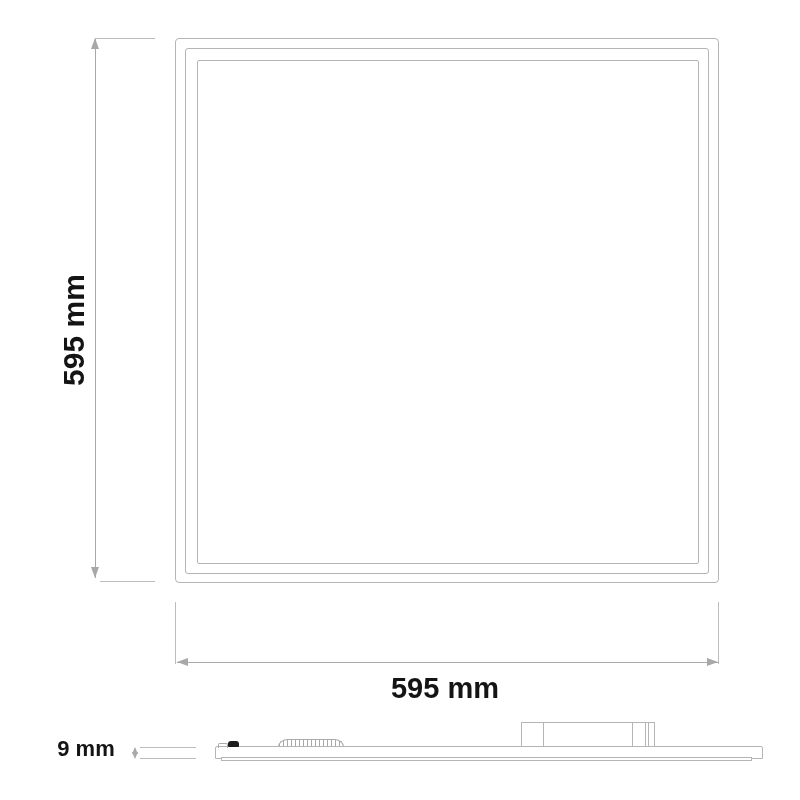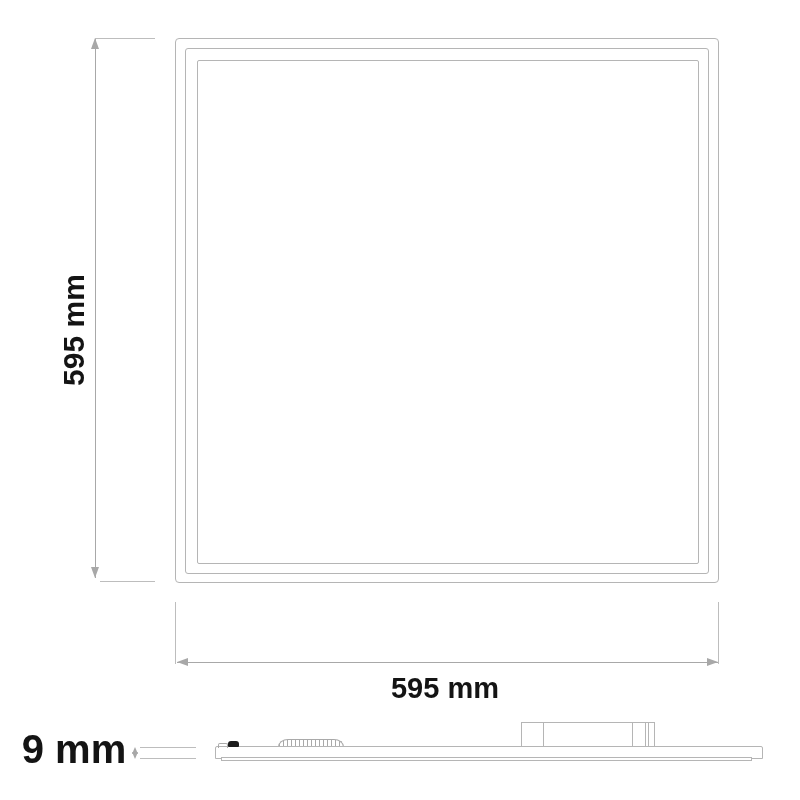--- a/index.html
+++ b/index.html
@@ -39,21 +39,21 @@
   
   .dim-label{
     position:absolute;
     color:var(--text);
     font-weight:bold;
     text-align:center;
     white-space:nowrap;
   }
   .label-h{left:345px;top:672px;width:200px;height:32px;line-height:32px;font-size:29px;}
   .label-v{left:-26px;top:310px;width:200px;height:40px;line-height:40px;font-size:30px;transform:rotate(-90deg);}
-  .label-t{left:4px;top:733px;width:140px;height:32px;line-height:32px;font-size:40px;text-align:center;}
+  .label-t{left:16px;top:733px;width:140px;height:32px;line-height:32px;font-size:22px;text-align:center;}
   
   .slab{position:absolute;left:215px;top:746px;width:548px;height:13px;border:1px solid var(--line);background:var(--background);border-radius:2px 2px 0 0;}
   .lip{position:absolute;left:221px;top:757px;width:531px;height:4px;border:1px solid var(--line);background:var(--background);}
   .driver-box{position:absolute;left:521px;top:722px;width:134px;height:25px;border:1px solid var(--line);background:var(--background);}
   .box-line{position:absolute;top:723px;width:1px;height:24px;background:var(--line);}
   .rib{
     position:absolute;left:278px;top:739px;width:66px;height:8px;
     border:1px solid var(--rib);border-bottom:none;
     border-radius:10px 10px 0 0 / 8px 8px 0 0;
     background:repeating-linear-gradient(90deg,var(--rib) 0 1px,transparent 1px 4px);

